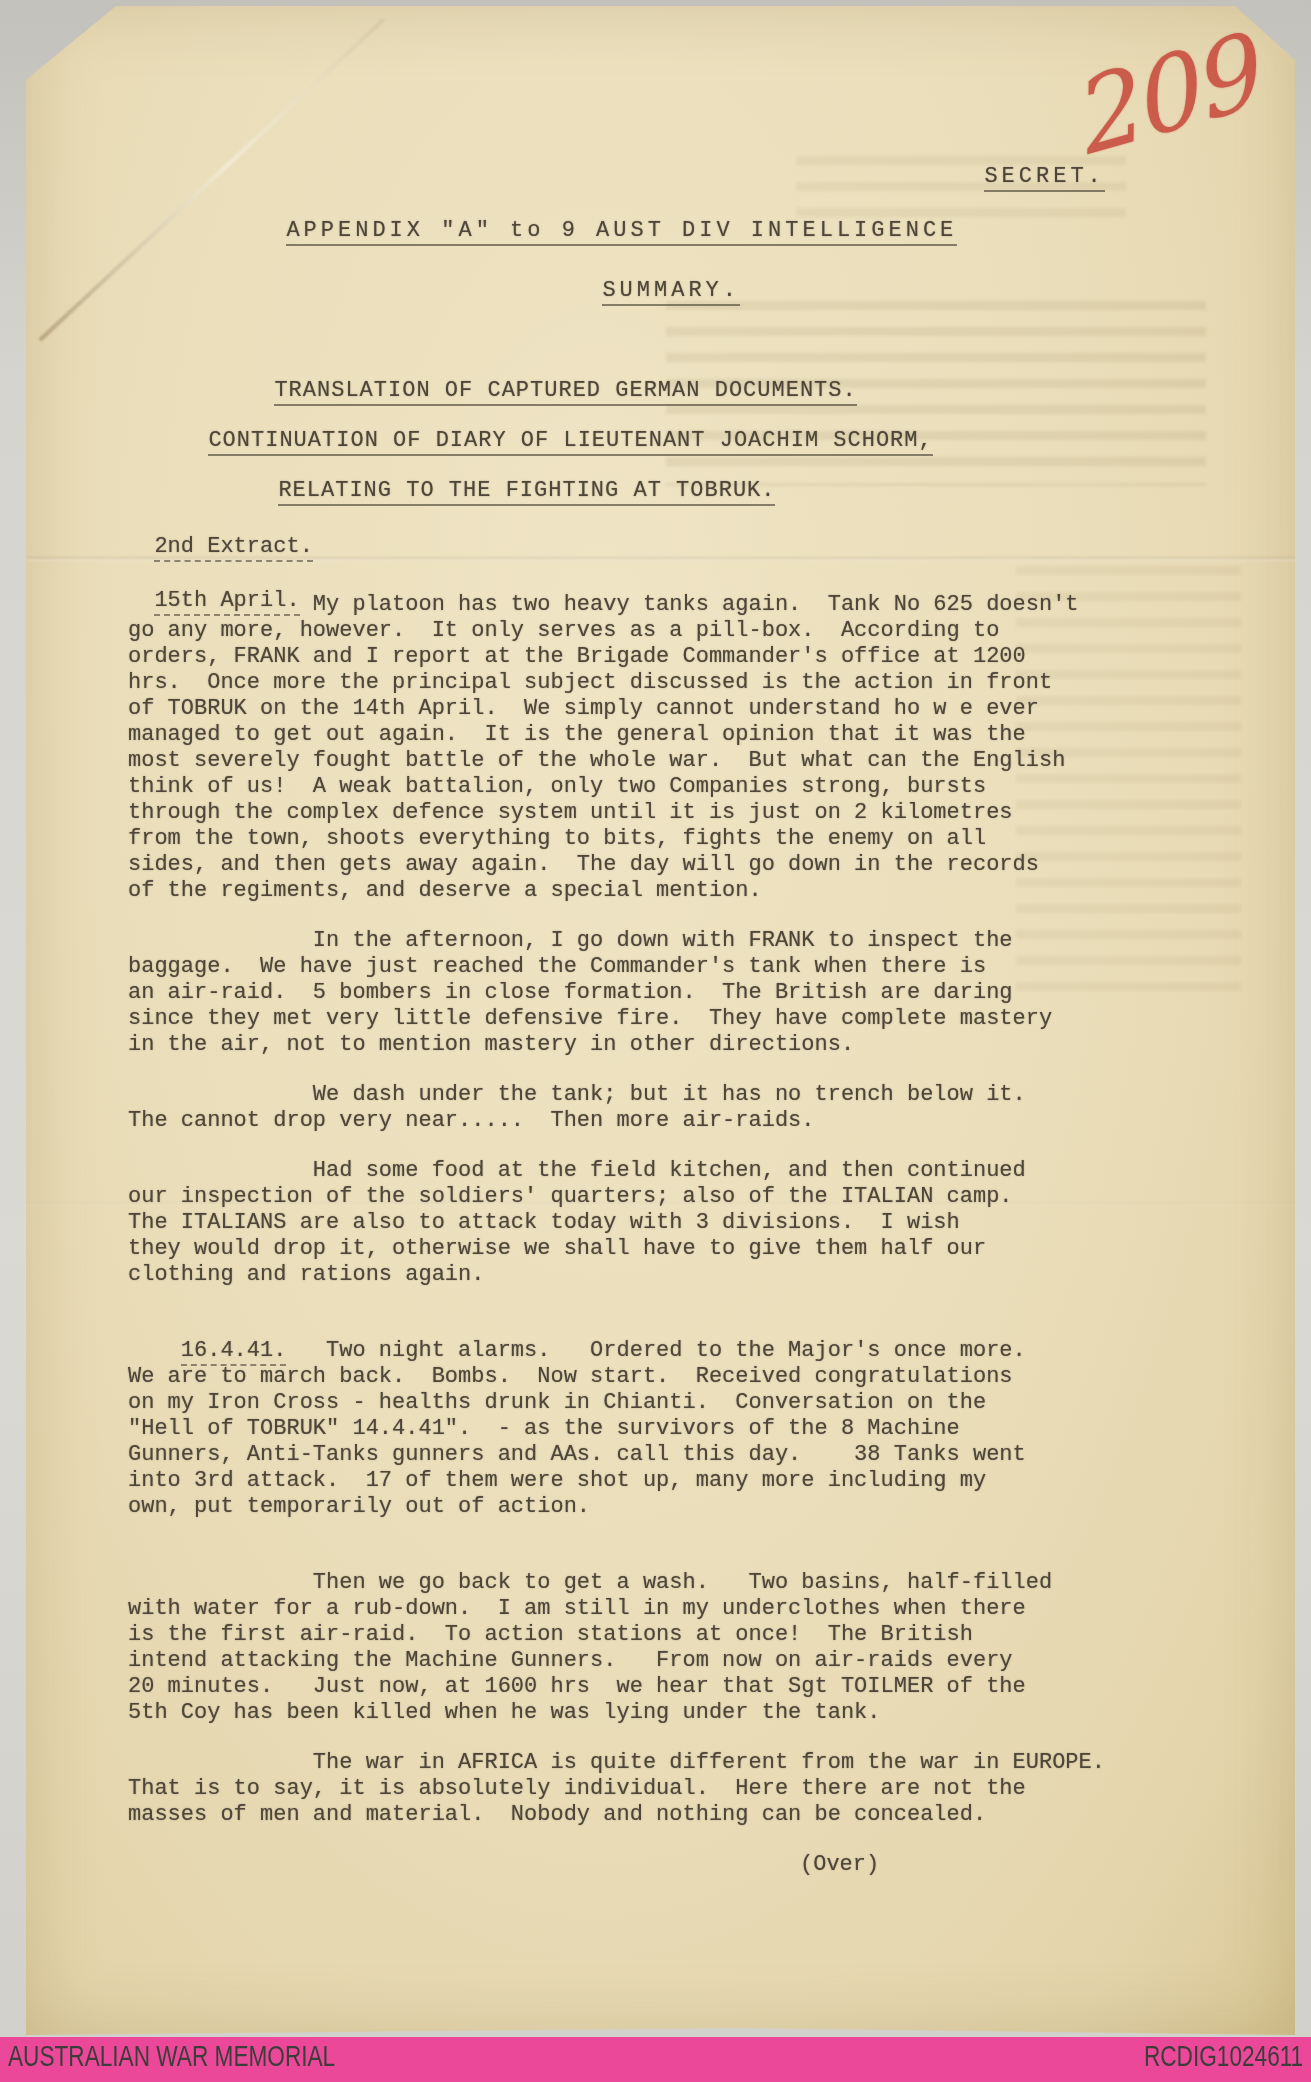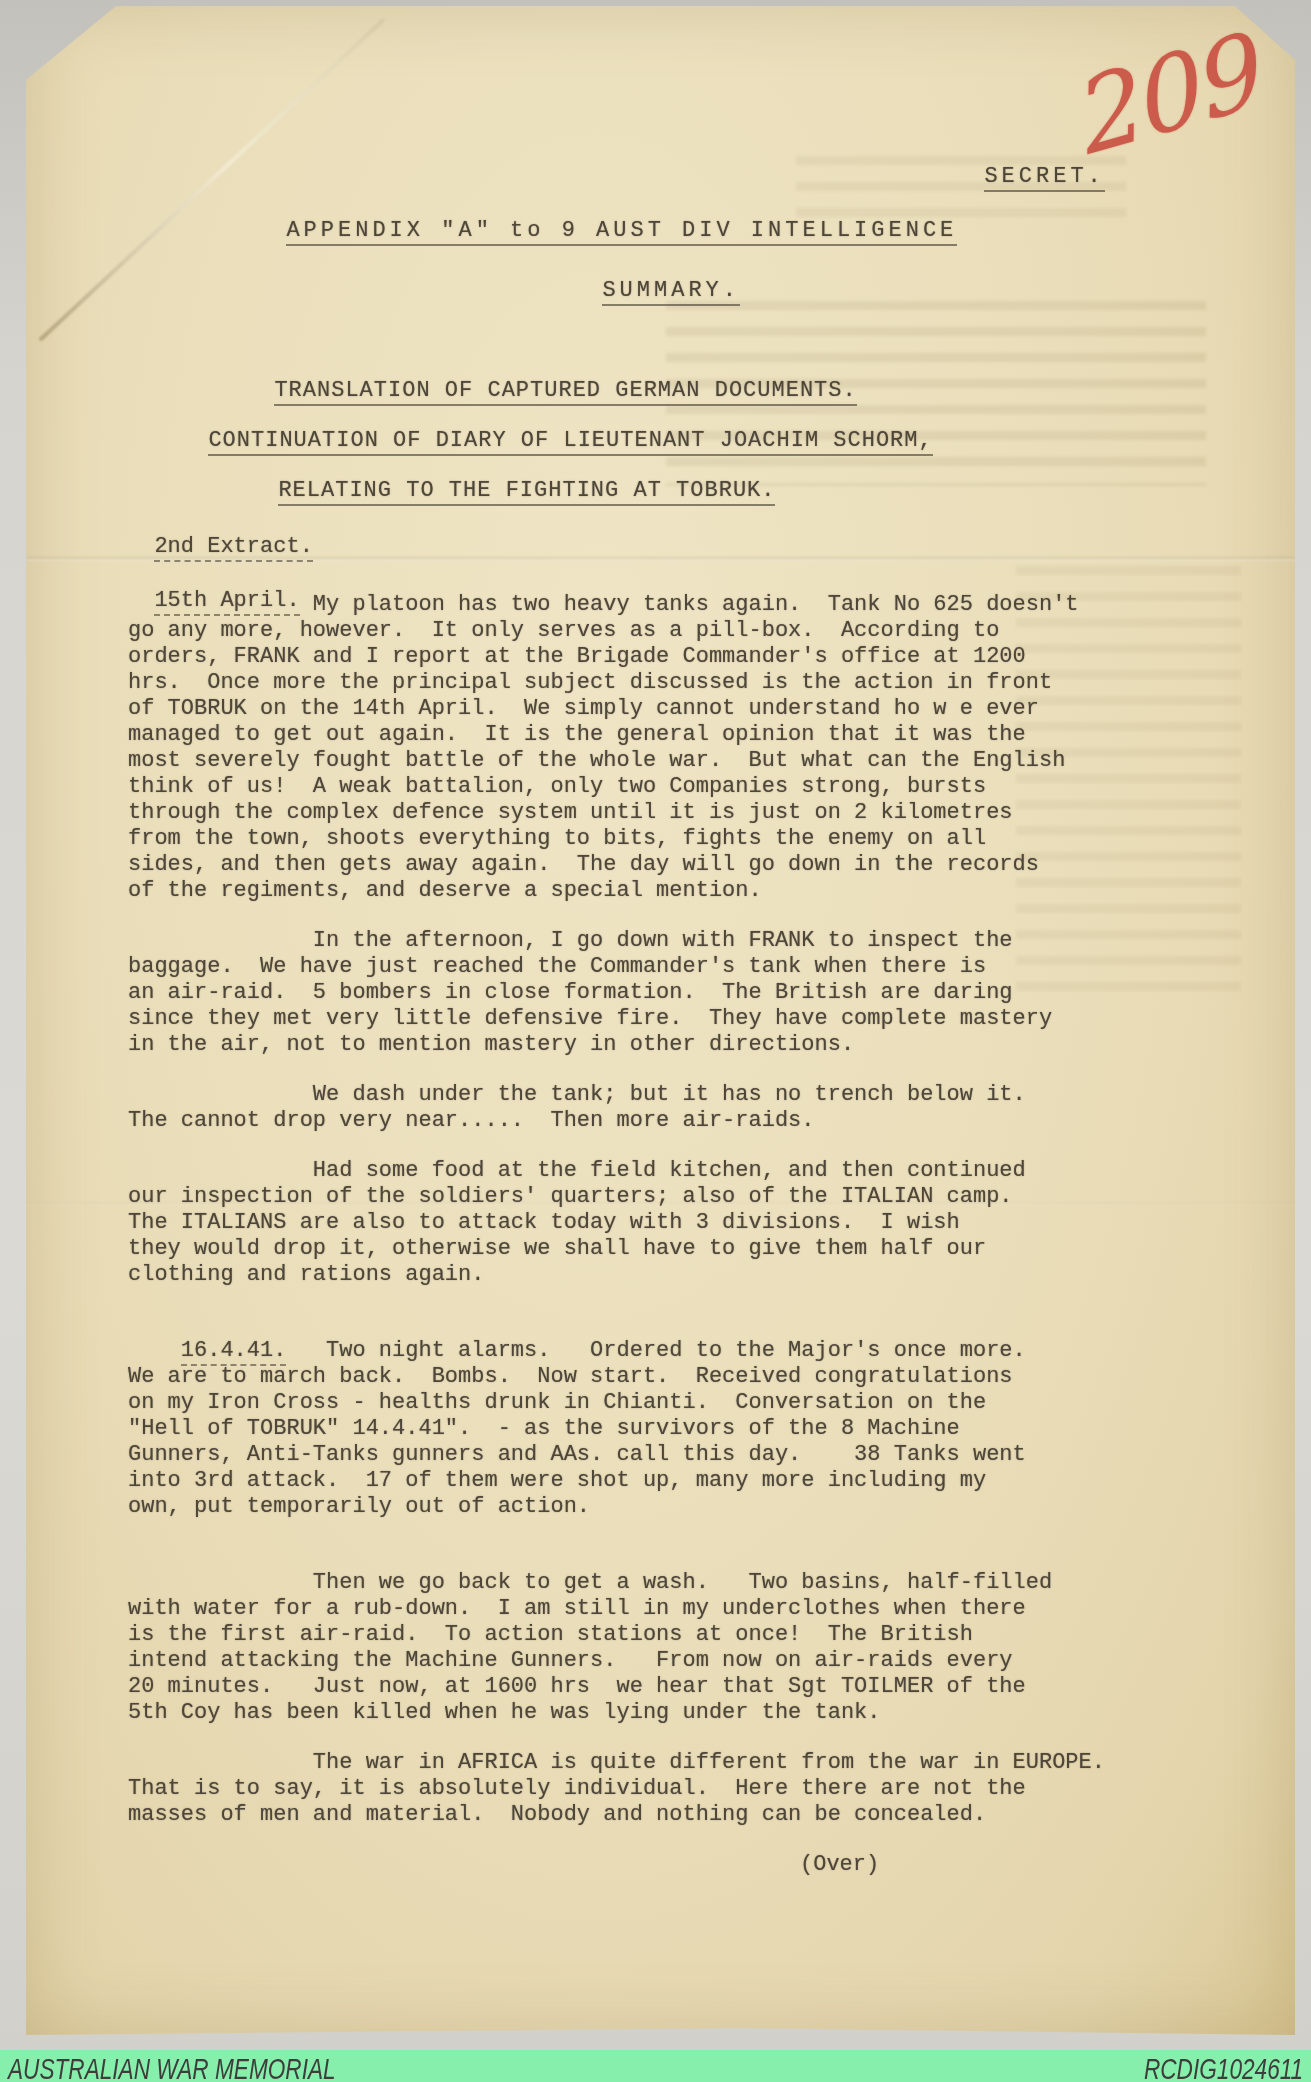--- a/index.html
+++ b/index.html
@@ -38,21 +38,21 @@
     background:linear-gradient(90deg,rgba(130,110,70,.45),rgba(255,255,248,.4) 55%,rgba(130,110,70,.12));}
   .crease.c2{left:0;right:0;top:551px;height:4px;
     background:linear-gradient(180deg,rgba(120,100,60,.2),rgba(255,255,248,.38));}
   .crease.c3{left:0;right:0;top:1196px;height:3px;opacity:.6;
     background:linear-gradient(180deg,rgba(120,100,60,.14),rgba(255,255,248,.28));}
   .ghost{position:absolute;filter:blur(1.6px);pointer-events:none;
     background:repeating-linear-gradient(180deg,rgba(118,100,60,.10) 0 9px,rgba(118,100,60,0) 9px 26px);}
   .ghost.g1{left:640px;top:295px;width:540px;height:185px;}
   .ghost.g2{left:770px;top:150px;width:330px;height:70px;opacity:.8;}
   .ghost.g3{left:990px;top:560px;width:225px;height:430px;opacity:.7;}
-  .bar{position:absolute;left:0;right:0;bottom:0;height:32px;background:#86efac;font-style:italic;}
+  .bar{position:absolute;left:0;right:0;bottom:0;height:45px;background:#ec4899;}
   .bar-label{
     position:absolute;top:3px;font-family:"Liberation Sans",sans-serif;
     font-size:29px;font-weight:400;color:#3d3d3b;white-space:nowrap;
   }
   .bar-left{left:8px;transform:scaleX(.78);transform-origin:left center;}
   .bar-right{right:8px;transform:scaleX(.78);transform-origin:right center;}
 </style>
 </head>
 <body>
 

